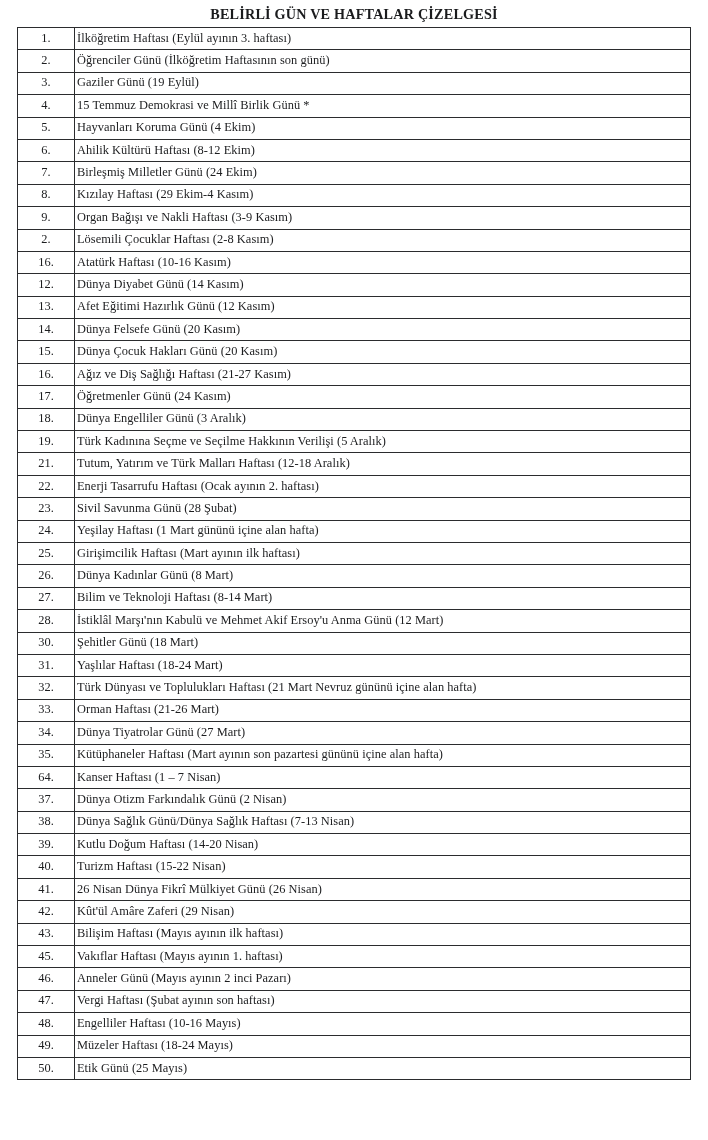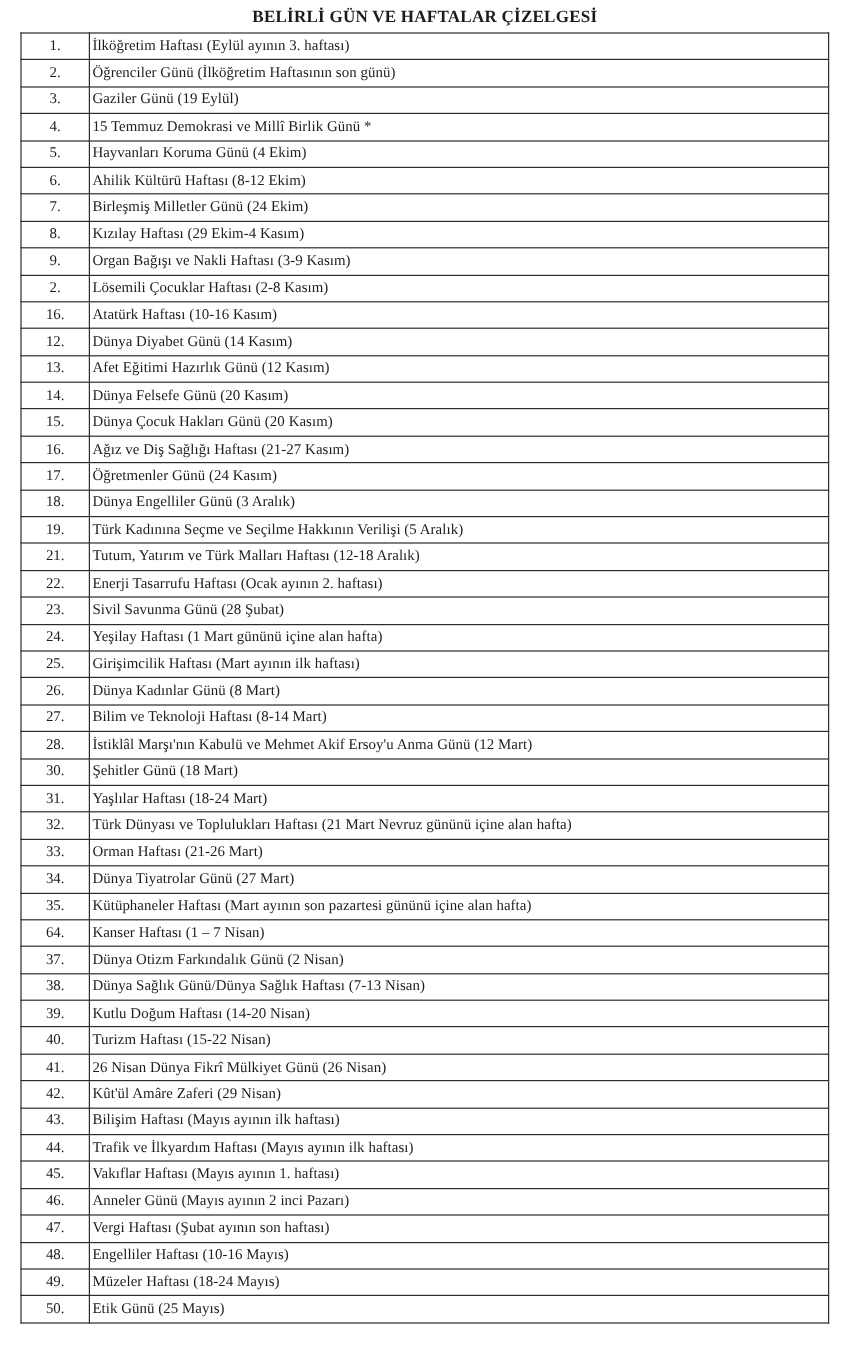--- a/index.html
+++ b/index.html
@@ -221,24 +221,20 @@
         </tr>
         <tr>
           <td class="num">42.</td>
           <td class="label">Kût'ül Amâre Zaferi (29 Nisan)</td>
         </tr>
         <tr>
           <td class="num">43.</td>
           <td class="label">Bilişim Haftası (Mayıs ayının ilk haftası)</td>
         </tr>
         <tr>
-          <td class="num">44.</td>
-          <td class="label">Trafik ve İlkyardım Haftası (Mayıs ayının ilk haftası)</td>
-        </tr>
-        <tr>
           <td class="num">45.</td>
           <td class="label">Vakıflar Haftası (Mayıs ayının 1. haftası)</td>
         </tr>
         <tr>
           <td class="num">46.</td>
           <td class="label">Anneler Günü (Mayıs ayının 2 inci Pazarı)</td>
         </tr>
         <tr>
           <td class="num">47.</td>
           <td class="label">Vergi Haftası (Şubat ayının son haftası)</td>

